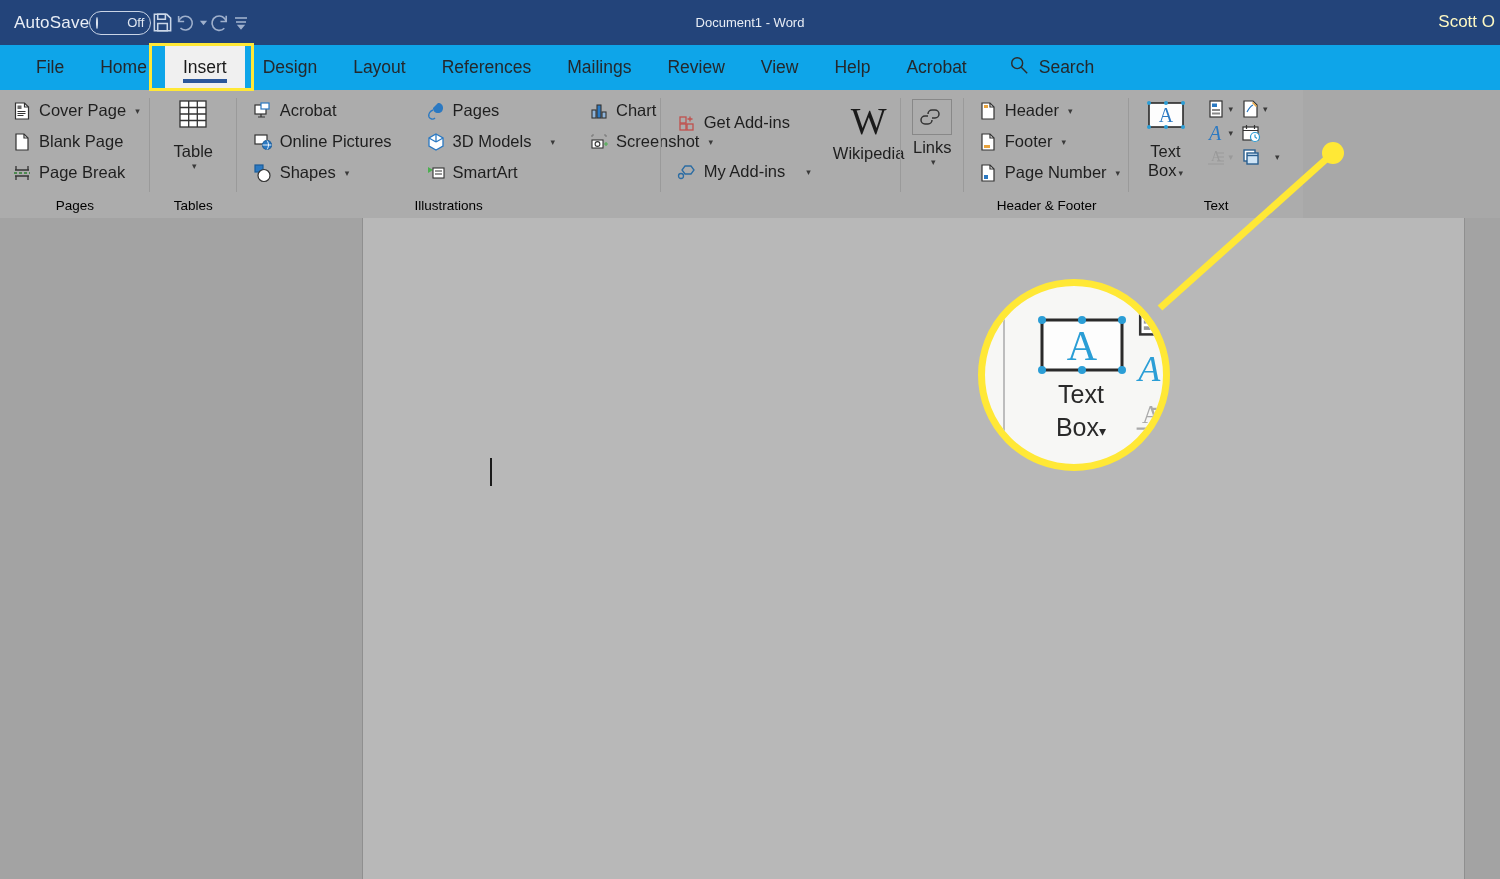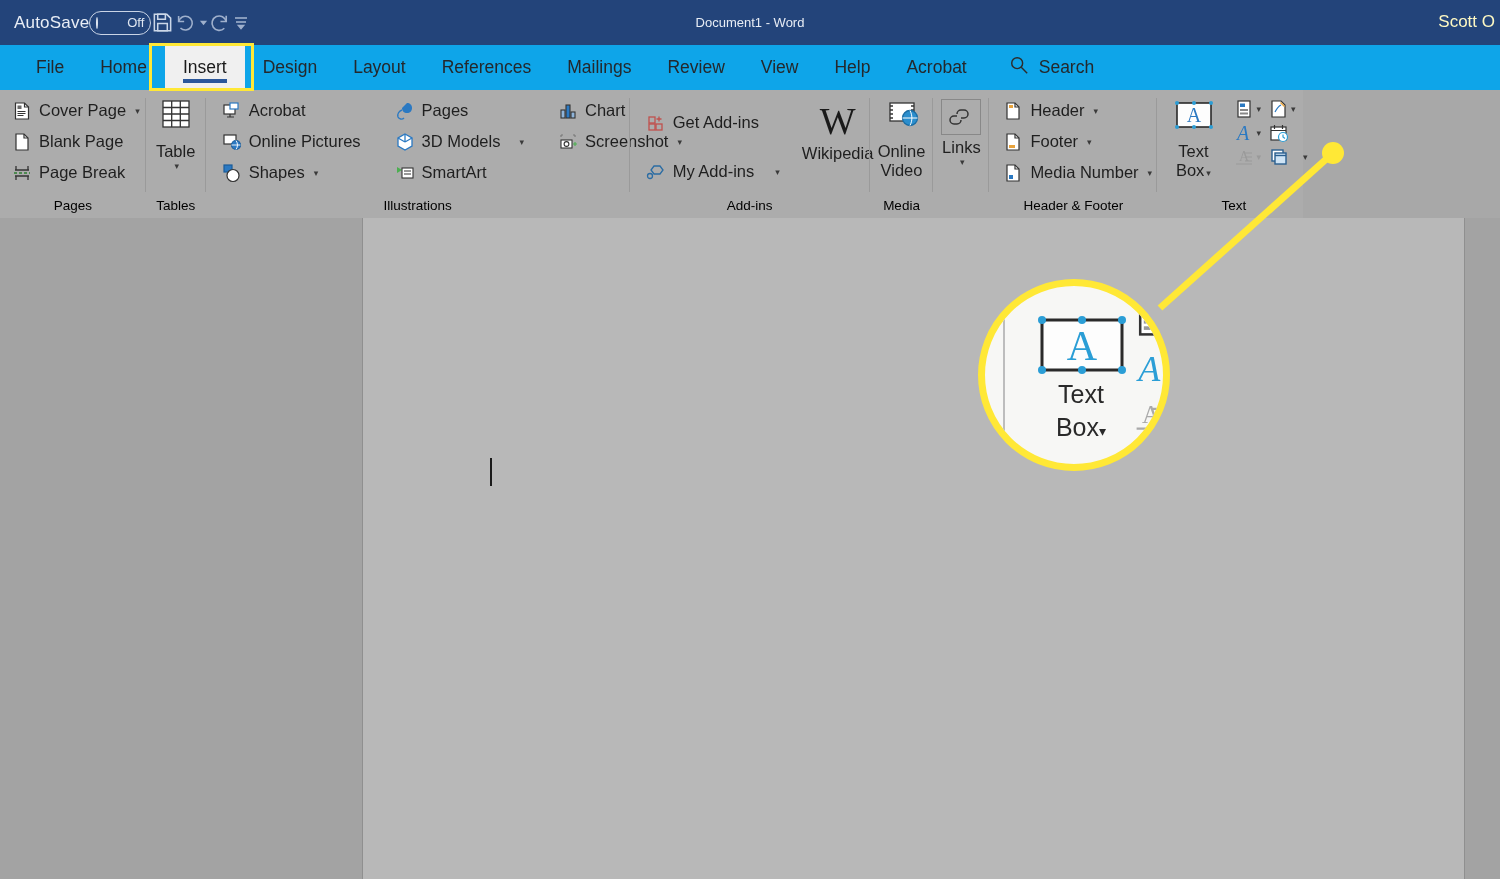--- a/index.html
+++ b/index.html
@@ -386,42 +386,23 @@
               </span>
               <span>My Add-ins</span>
               <span class="caret" style="margin-left:14px">▾</span>
             </div>
           </div>
           <div class="big-btn" style="padding-left:16px; padding-top:6px">
             <span class="icon-lg" style="display:flex;align-items:center;justify-content:center;font-family:'Liberation Serif',serif;font-size:38px;line-height:40px;color:#1a1a1a;">W</span>
             <span class="lbl">Wikipedia</span>
           </div>
         </div>
-        <div class="group-label">Add-ins</div>
         <div class="sep"></div>
       </div>
 
-      <div class="group" style="width:78px">
-        <div class="group-body" style="justify-content:center">
-          <div class="big-btn">
-            <span class="icon-lg">
-              <svg width="44" height="40" viewBox="0 0 44 40" fill="none" stroke="#333" stroke-width="1.3">
-                <rect x="10" y="4" width="24" height="18" fill="#fff"></rect>
-                <path d="M10 7h3M10 11h3M10 15h3M10 19h3M31 7h3M31 11h3M31 15h3M31 19h3"></path>
-                <circle cx="30" cy="19" r="7.5" fill="#2b8ecd" stroke="#1a6ca3"></circle>
-                <path d="M22.5 19h15M30 11.5c2.5 5 2.5 10 0 15" stroke="#fff" stroke-width="1"></path>
-              </svg>
-            </span>
-            <span class="lbl">Online</span>
-            <span class="lbl" style="margin-top:0">Video</span>
-          </div>
-        </div>
-        <div class="group-label">Media</div>
-        <div class="sep"></div>
-      </div>
 
       <div class="group" style="width:64px">
         <div class="group-body" style="justify-content:center">
           <div class="big-btn">
             <span class="icon-lg" style="height:36px;border:1px solid #888;display:flex;align-items:center;justify-content:center;width:40px;">
               <svg width="26" height="22" viewBox="0 0 26 22" fill="none" stroke="#333" stroke-width="1.5">
                 <path d="M9 8a4 4 0 0 1 4-4h3a4 4 0 0 1 0 8h-3"></path>
                 <path d="M13 14a4 4 0 0 1-4 4H6a4 4 0 0 1 0-8h3"></path>
               </svg>
             </span>
@@ -460,21 +441,21 @@
               <span class="caret">▾</span>
             </div>
             <div class="small-btn">
               <span class="icon-sm">
                 <svg width="20" height="20" viewBox="0 0 20 20" fill="none" stroke="#333" stroke-width="1.2">
                   <path d="M4 2h8l4 4v12H4z" fill="#fff"></path>
                     <path d="M12 2v4h4"></path>
                   <rect x="6" y="12" width="4" height="4" fill="#2b79c2" stroke="none"></rect>
                 </svg>
               </span>
-              <span>Media Number</span>
+              <span>Page Number</span>
               <span class="caret">▾</span>
             </div>
           </div>
         </div>
         <div class="group-label">Header &amp; Footer</div>
         <div class="sep"></div>
       </div>
 
       <div class="group" style="width:176px">
         <div class="group-body">

